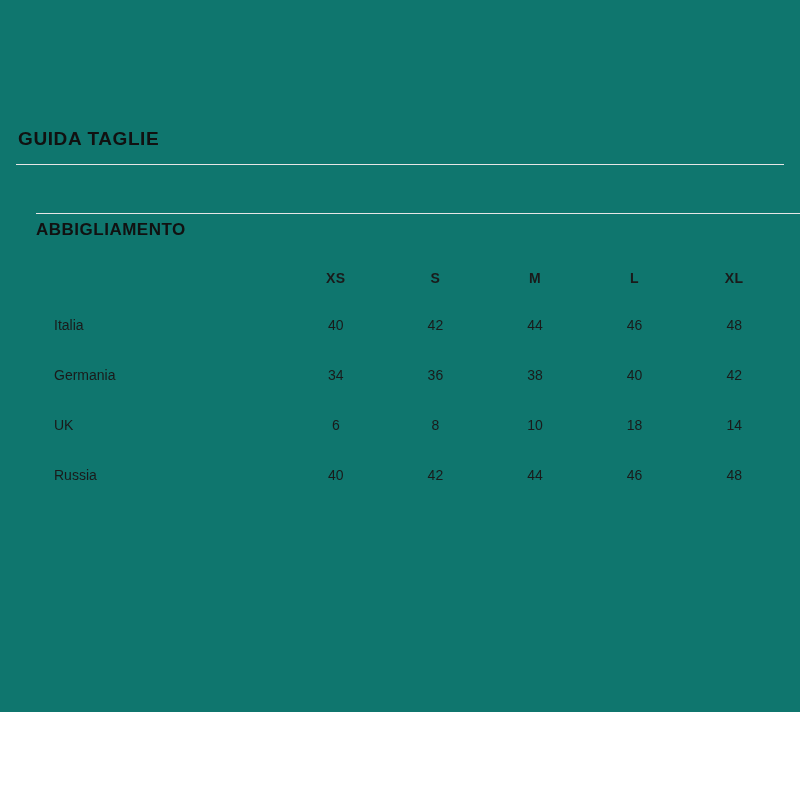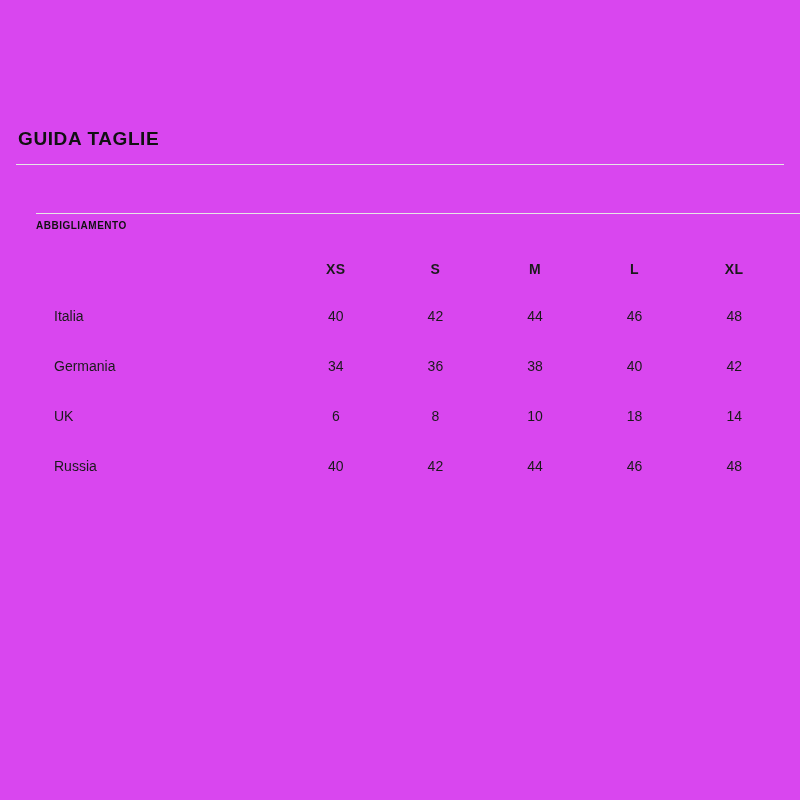--- a/index.html
+++ b/index.html
@@ -8,22 +8,22 @@
     padding: 0;
     width: 800px;
     height: 800px;
     background: #ffffff;
     font-family: "Liberation Sans", sans-serif;
     color: #1a1a1a;
   }
   .page {
     position: relative;
     width: 800px;
-    height: 800px;
-    background: #d946ef;
+    height: 712px;
+    background: #0f766e;
     overflow: hidden;
     text-decoration: underline;
   }
   .content {
     position: absolute;
     left: 16px;
     top: 110px;
     width: 768px;
   }
   .guide-title {
@@ -40,21 +40,21 @@
     width: 100%;
   }
   .rule-indent {
     height: 1px;
     background: #e6e6e6;
     width: 100%;
     margin-left: 20px;
   }
   .section-gap { height: 48px; }
   .section-title {
-    font-size: 10px;
+    font-size: 17px;
     font-weight: 700;
     letter-spacing: 0.5px;
     color: #111111;
     padding: 0 0 0 20px;
     margin-top: 6px;
   }
   table.size-table {
     border-collapse: collapse;
     width: 100%;
     margin-top: 18px;

